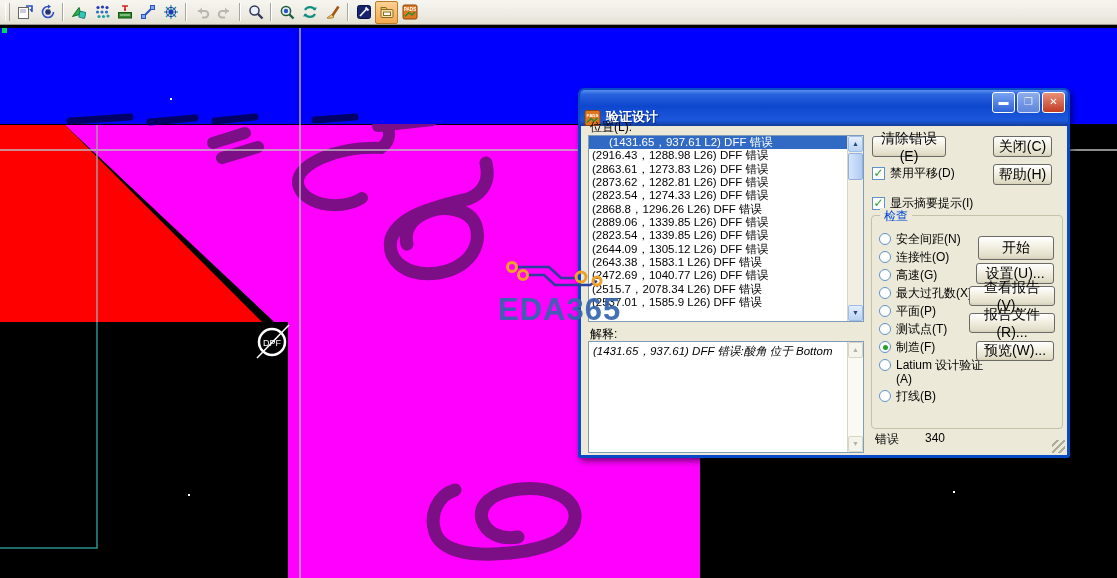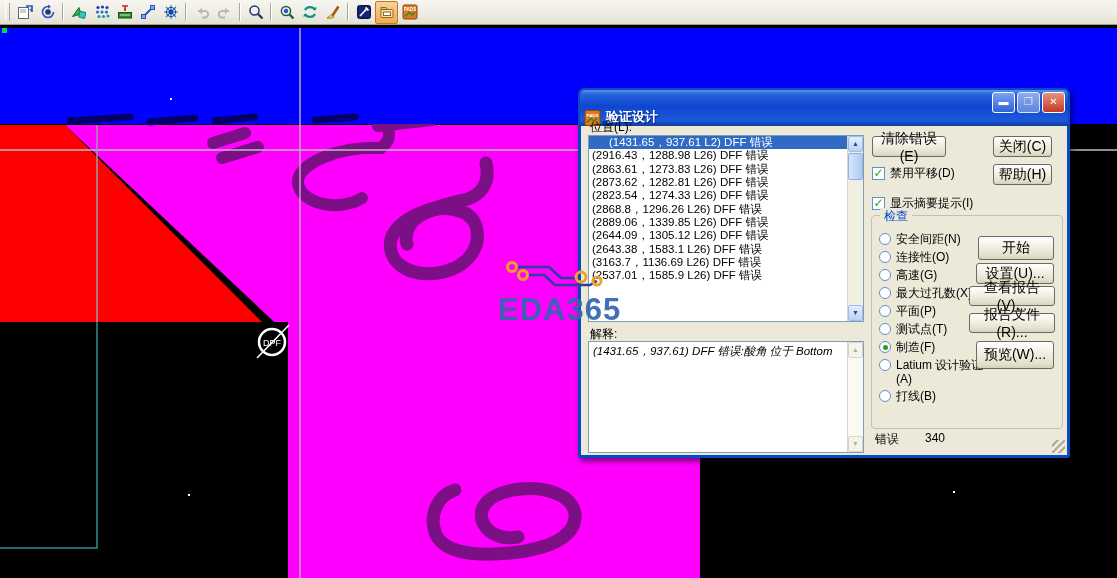--- a/index.html
+++ b/index.html
@@ -266,23 +266,25 @@
 
   <div class="inputbox" id="error-list-wrap" style="left:7px;top:44px;width:276px;height:187px;">
     <div id="error-list" style="position:absolute;left:0;top:0;width:259px;height:185px;overflow:hidden;">
         <div class="row sel">(1431.65，937.61 L2) DFF 错误</div>
         <div class="row">(2916.43，1288.98 L26) DFF 错误</div>
         <div class="row">(2863.61，1273.83 L26) DFF 错误</div>
         <div class="row">(2873.62，1282.81 L26) DFF 错误</div>
         <div class="row">(2823.54，1274.33 L26) DFF 错误</div>
         <div class="row">(2868.8，1296.26 L26) DFF 错误</div>
         <div class="row">(2889.06，1339.85 L26) DFF 错误</div>
+        <div class="row">(2823.54，1339.85 L26) DFF 错误</div>
         <div class="row">(2644.09，1305.12 L26) DFF 错误</div>
         <div class="row">(2643.38，1583.1 L26) DFF 错误</div>
-        <div class="row">(3163.7，1136.69 L26) DFF 错误</div>
+        <div class="row">(2472.69，1040.77 L26) DFF 错误</div>
+        <div class="row">(2515.7，2078.34 L26) DFF 错误</div>
         <div class="row">(2537.01，1585.9 L26) DFF 错误</div>
       </div>
     <div class="sb">
       <div class="sb-btn up">▲</div>
       <div class="sb-thumb"></div>
       <div class="sb-btn down">▼</div>
     </div>
   </div>
 
   <div class="dlabel" style="left:9px;top:235px;">解释:</div>
@@ -345,21 +347,21 @@
         </div>
         <div class="radio-row">
           <span class="radio"></span>
           <span class="lbl">打线(B)</span>
         </div>
       </div>
     <div class="xpbtn" style="left:106px;top:20px;width:76px;height:24px;">开始</div>
     <div class="xpbtn" style="left:104px;top:47px;width:78px;height:21px;">设置(U)...</div>
     <div class="xpbtn" style="left:97px;top:70px;width:86px;height:20px;">查看报告(V)...</div>
     <div class="xpbtn" style="left:97px;top:97px;width:86px;height:20px;">报告文件(R)...</div>
-    <div class="xpbtn" style="left:104px;top:125px;width:78px;height:28px;">预览(W)...</div>
+    <div class="xpbtn" style="left:104px;top:125px;width:78px;height:20px;">预览(W)...</div>
   </div>
 
   <div class="dlabel" style="left:294px;top:340px;">错误</div>
   <div class="dlabel" style="left:344px;top:340px;">340</div>
   <div class="grip"></div>
 </div>
 
 <svg id="watermark" viewBox="0 0 1117 578">
   <g stroke="#2B3F9E" stroke-width="2.5" fill="none">
     <path d="M517,267 L549,267 L561,278 L577,278"></path>

